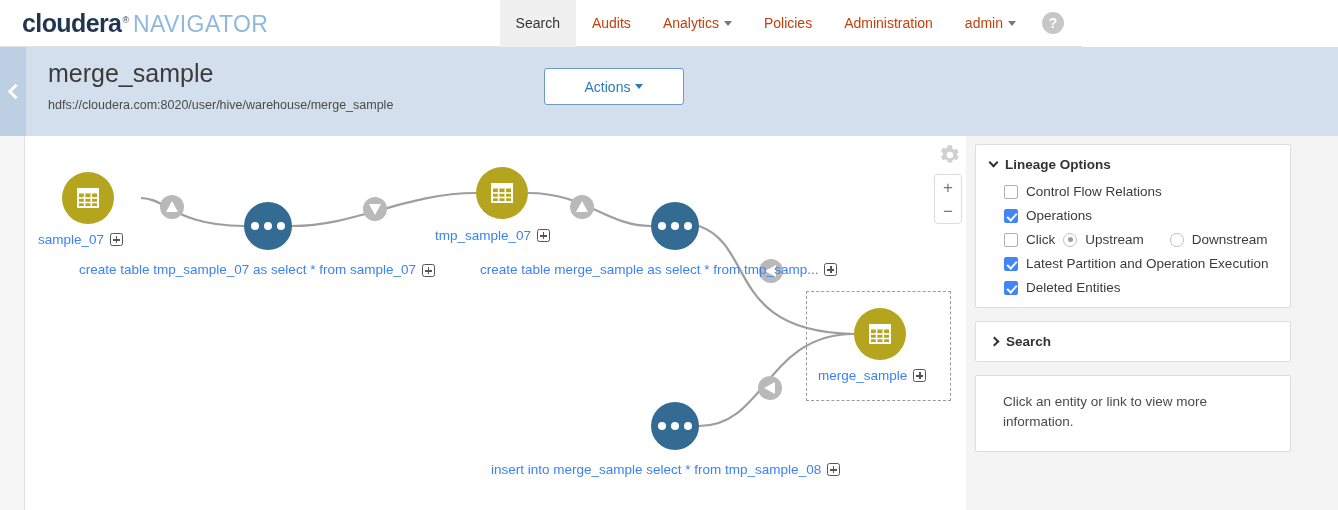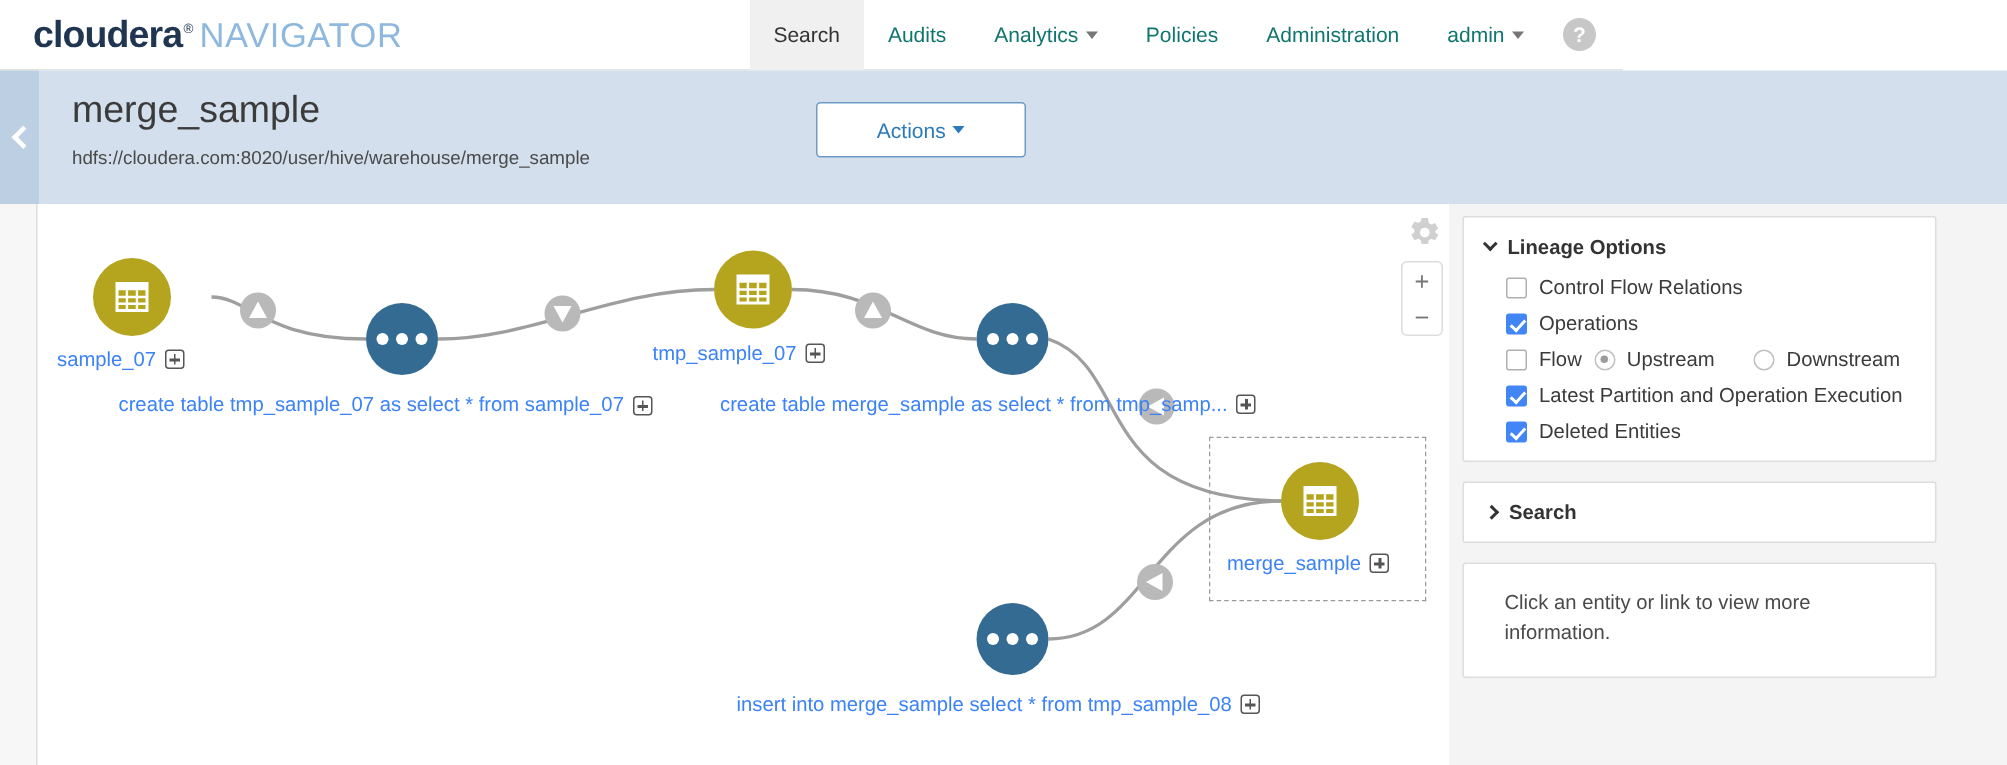--- a/index.html
+++ b/index.html
@@ -22,21 +22,21 @@
   .brand-cloudera {
     font-size: 25px; font-weight: bold; color: #1f3551; letter-spacing: -0.6px;
   }
   .brand-reg { font-size: 9px; color: #1f3551; position: relative; top: -9px; left: 1px; }
   .brand-navigator {
     font-size: 23px; color: #8fb8de; letter-spacing: 0.4px; margin-left: 5px;
   }
   .nav-right { margin-left: auto; display: flex; align-items: stretch; height: 47px; }
   .nav-item {
     display: flex; align-items: center; padding: 0 16px;
-    font-size: 14px; color: #0f766e; cursor: pointer; white-space: nowrap;
+    font-size: 14px; color: #c2410c; cursor: pointer; white-space: nowrap;
   }
   .nav-item.active { background: #f0f0f0; color: #333; }
   .caret {
     display: inline-block; width: 0; height: 0; margin-left: 5px;
     border-left: 4px solid transparent; border-right: 4px solid transparent;
     border-top: 5px solid #777;
   }
   .help-wrap { display: flex; align-items: center; padding: 0 18px 0 10px; }
   .help-icon {
     width: 22px; height: 22px; border-radius: 50%; background: #c7c7c7;
@@ -407,21 +407,21 @@
             <span>Control Flow Relations</span>
           </div>
 
           <div class="opt-row">
             <span class="cbx checked"></span>
             <span>Operations</span>
           </div>
 
           <div class="opt-row">
             <span class="cbx"></span>
-            <span>Flow</span>
+            <span>Click</span>
             <span class="rdo selected"></span>
             <span>Upstream</span>
             <span class="rdo opt-gap"></span>
             <span>Downstream</span>
           </div>
 
           <div class="opt-row">
             <span class="cbx checked"></span>
             <span>Latest Partition and Operation Execution</span>
           </div>

